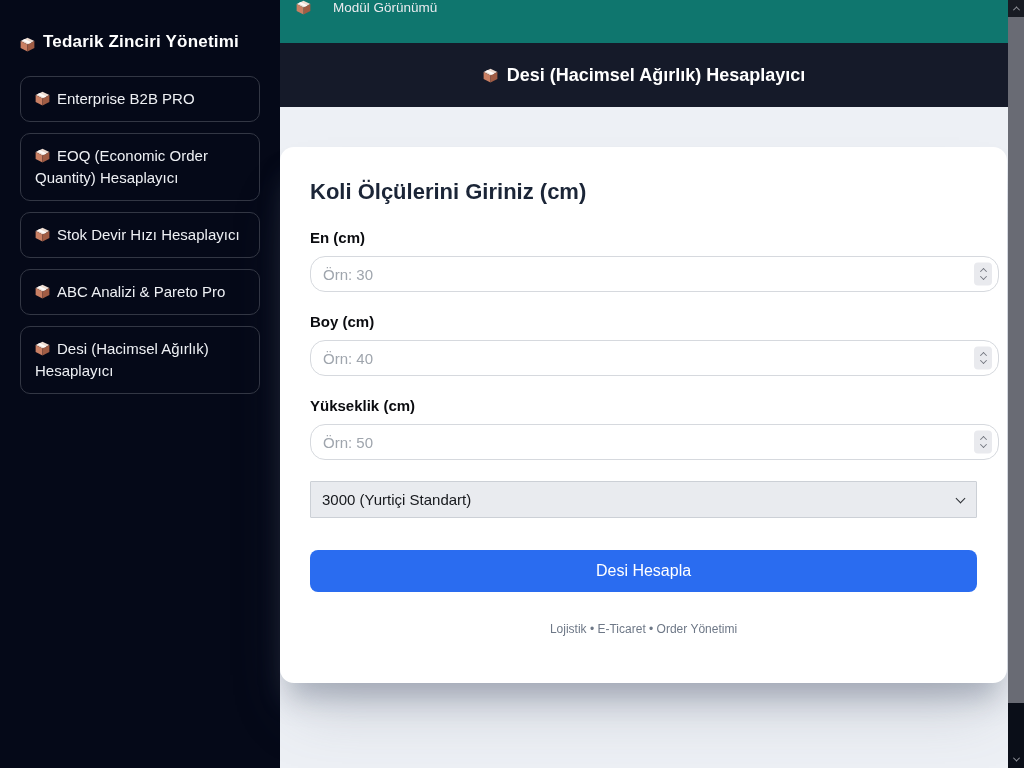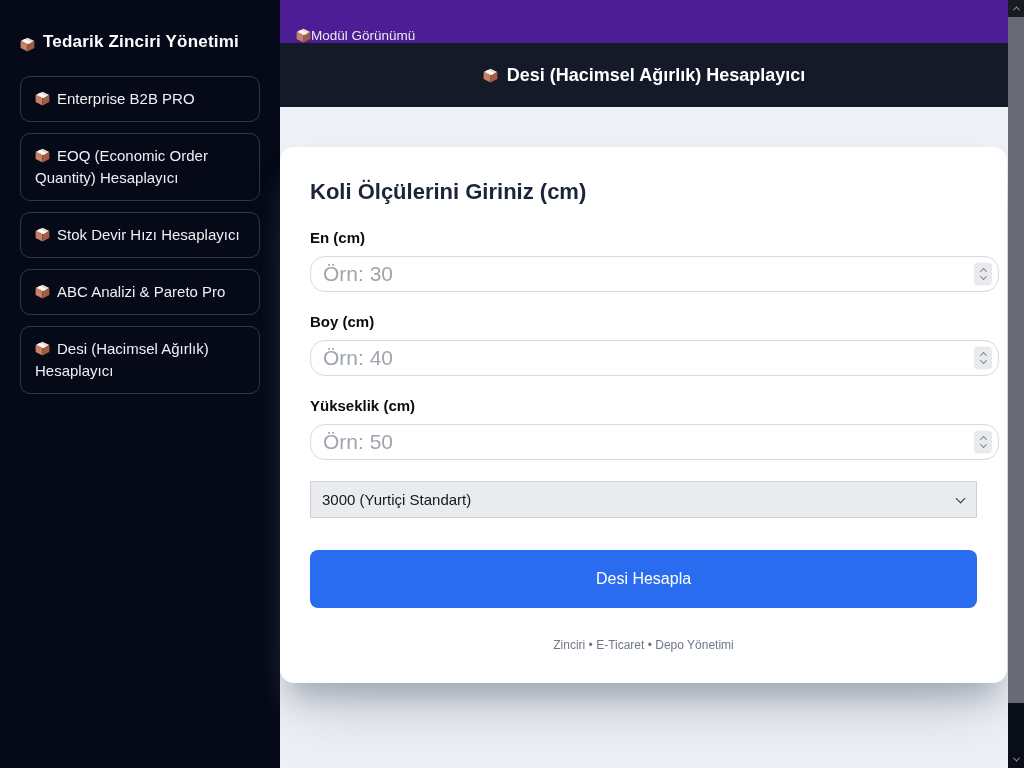--- a/index.html
+++ b/index.html
@@ -15,38 +15,38 @@
     font-size:17px;margin:8px 0 24px 0;letter-spacing:.2px;
   }
   .nav-item{
     border:1px solid #333744;border-radius:10px;padding:11px 14px;
     margin-bottom:11px;color:#eef0f4;font-size:15px;line-height:22px;cursor:pointer;
   }
   .nav-item .pkg-icon{margin-right:7px;}
   
   .main{flex:1;display:flex;flex-direction:column;background:#edf0f5;min-width:0;}
   .topbar{
-    height:43px;background:#4c1d95;color:#e9eaee;font-size:13.5px;
-    display:flex;align-items:flex-end;gap:0;padding:0 16px;flex:none;
+    height:43px;background:#0f766e;color:#e9eaee;font-size:13.5px;
+    display:flex;align-items:flex-start;gap:22px;padding:0 16px;flex:none;
   }
   .page-header{
     height:64px;background:#151a29;color:#ffffff;font-weight:bold;font-size:18px;
     display:flex;align-items:center;justify-content:center;gap:9px;flex:none;
   }
   .content{flex:1;padding:40px 1px 0 0;}
   .card{
     background:#ffffff;border-radius:14px;height:536px;padding:32px 30px 24px 30px;
     box-shadow:0 22px 28px -8px rgba(90,100,120,.38),0 40px 60px -18px rgba(90,100,120,.25);
   }
   .card-heading{margin:0 0 24px 0;font-size:22px;font-weight:bold;color:#1b2537;}
   .field-label{display:block;font-weight:bold;font-size:15px;color:#0b0c10;margin:0 0 10px 0;}
   .num-wrap{position:relative;width:calc(100% + 22px);margin-bottom:21px;}
   .num-input{
     width:100%;height:36px;border:1px solid #d6d9de;border-radius:15px;
-    padding:0 34px 0 12px;font-size:21px;color:#33373d;outline:none;
+    padding:0 34px 0 12px;font-size:15px;color:#33373d;outline:none;
     font-family:"Liberation Sans","DejaVu Sans",sans-serif;background:#fff;
   }
   .num-input::placeholder{color:#9fa5ad;opacity:1;}
   .spinner{
     position:absolute;right:7px;top:50%;transform:translateY(-50%);
     width:18px;height:23px;background:#e9eaee;border-radius:4px;
     display:flex;flex-direction:column;align-items:center;justify-content:center;gap:3px;cursor:pointer;
   }
   .chev{width:5px;height:5px;border-left:1.6px solid #70747d;border-top:1.6px solid #70747d;}
   .chev.up{transform:rotate(45deg) translate(1px,1px);}
@@ -56,21 +56,21 @@
     width:100%;height:37px;appearance:none;-webkit-appearance:none;-moz-appearance:none;
     background:#e9ebef;border:1px solid #ccd0d6;border-radius:1px;
     padding:0 30px 0 11px;font-size:15px;color:#16181c;outline:none;cursor:pointer;
     font-family:"Liberation Sans","DejaVu Sans",sans-serif;
   }
   .select-chev{
     position:absolute;right:13px;top:14px;width:7px;height:7px;pointer-events:none;
     border-left:1.8px solid #2c2f35;border-top:1.8px solid #2c2f35;transform:rotate(225deg);
   }
   .submit-btn{
-    display:block;width:100%;height:58px;background:#2a6cf0;border:none;border-radius:8px;
+    display:block;width:100%;height:42px;background:#2a6cf0;border:none;border-radius:8px;
     color:#ffffff;font-size:16px;cursor:pointer;margin:0 0 30px 0;
     font-family:"Liberation Sans","DejaVu Sans",sans-serif;
   }
   .card-footer{text-align:center;color:#6e7887;font-size:12px;}
   
   .scrollcol{width:16px;flex:none;position:relative;background:#0a0e18;}
   .sb-btn{position:absolute;left:0;width:16px;height:17px;display:flex;align-items:center;justify-content:center;cursor:pointer;}
   .sb-btn.top{top:0;background:#181b23;}
   .sb-btn.bottom{bottom:0;background:#0a0e18;}
   .sb-chev{width:5px;height:5px;border-left:1.6px solid #9a9ca3;border-top:1.6px solid #9a9ca3;}
@@ -181,21 +181,21 @@
 
         <div class="select-wrap">
           <select class="divisor-select">
             <option>3000 (Yurtiçi Standart)</option>
           </select>
           <div class="select-chev"></div>
         </div>
 
         <button class="submit-btn">Desi Hesapla</button>
 
-        <div class="card-footer">Zinciri • E-Ticaret • Depo Yönetimi</div>
+        <div class="card-footer">Lojistik • E-Ticaret • Order Yönetimi</div>
       </div>
     </div>
   </div>
 
   <div class="scrollcol">
     <div class="sb-btn top">
       <div class="sb-chev up"></div>
     </div>
     <div class="sb-thumb"></div>
     <div class="sb-btn bottom">

